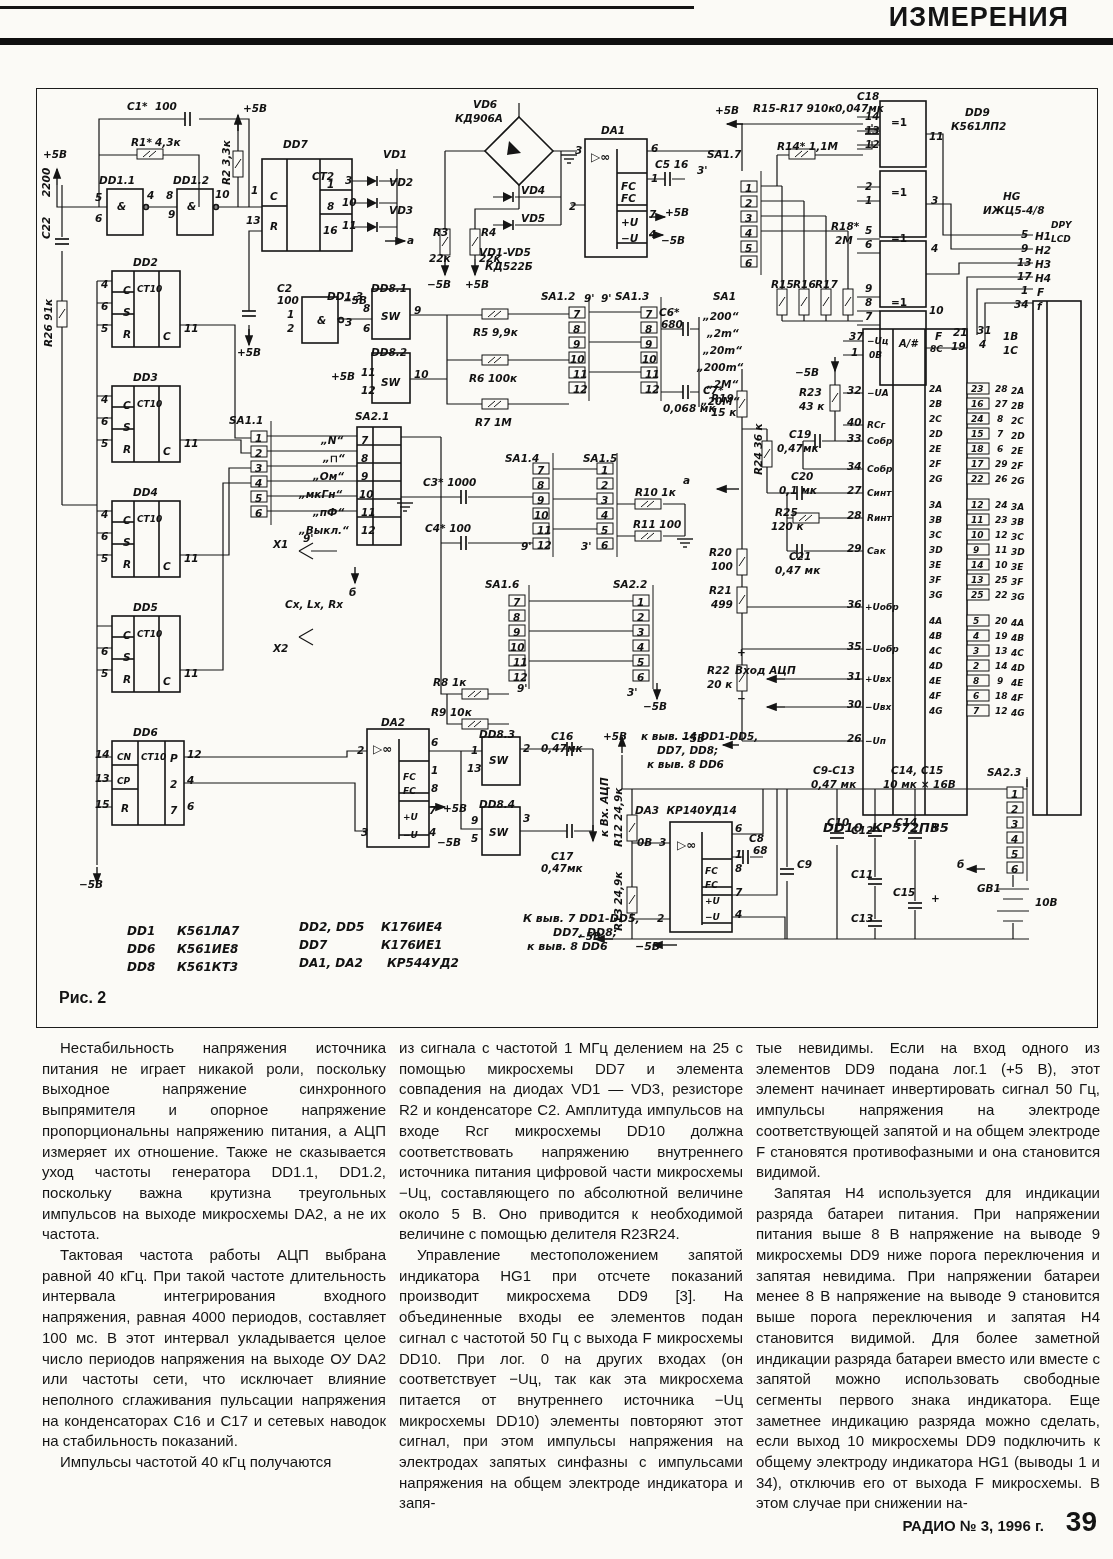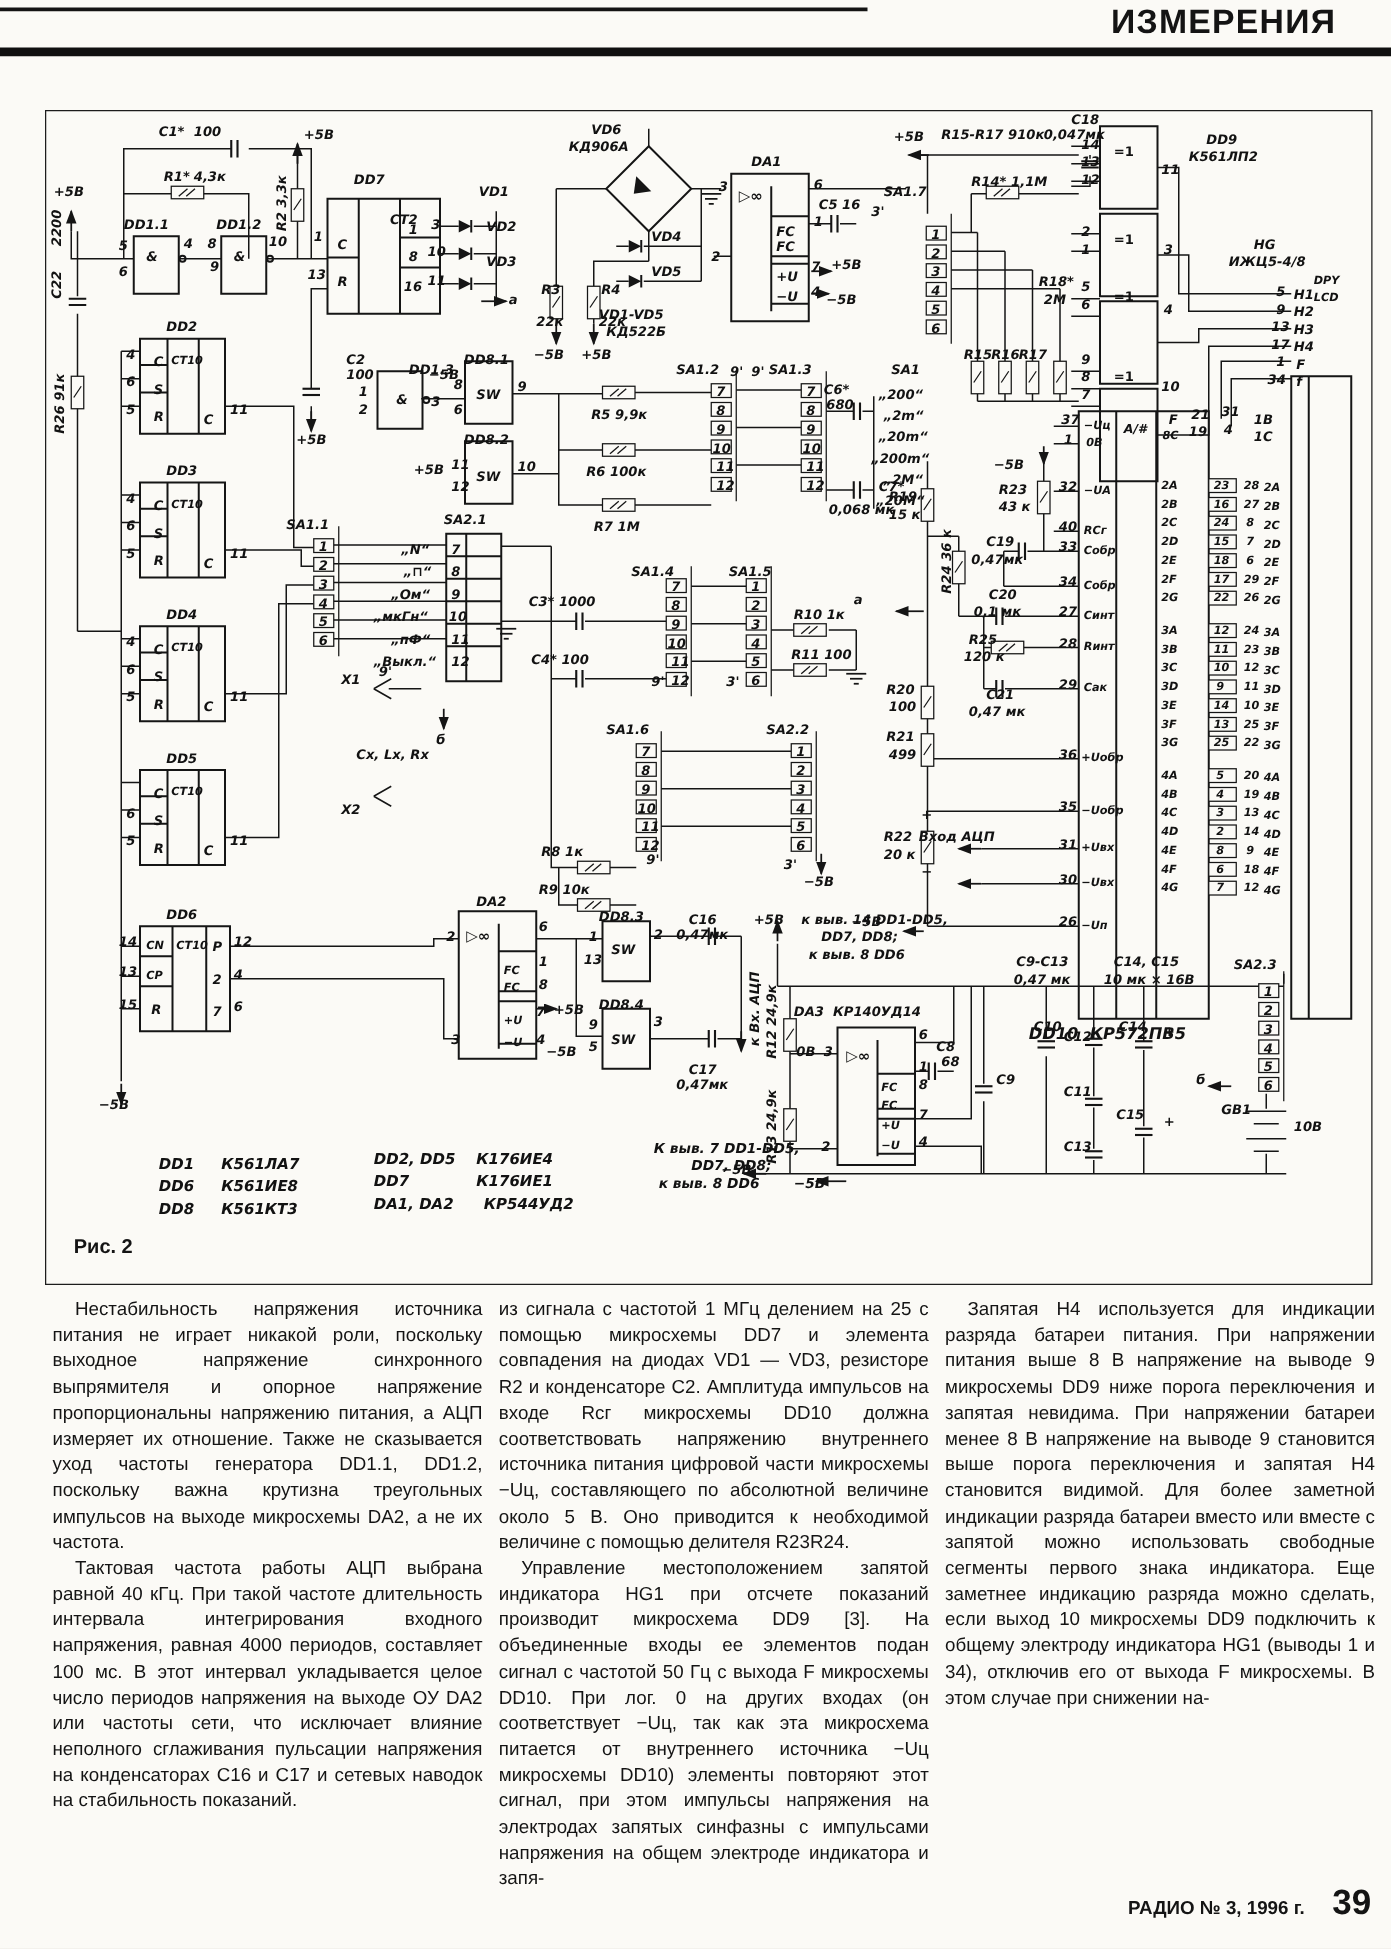--- a/index.html
+++ b/index.html
@@ -809,26 +809,28 @@
         <div class="slabel" style="left: 490px; top: 852px; font-size: 11px;">к выв. 8 DD6</div>
         <div class="slabel" style="left: 598px; top: 852px; font-size: 11px;">−5В</div>
       </div>
     <div class="figcap">Рис. 2</div>
   </div>
 
   <div class="article">
     <div class="col">
         <p class="para ind">Нестабильность напряжения источника питания не играет никакой роли, поскольку выходное напряжение синхронного выпрямителя и опорное напряжение пропорциональны напряжению питания, а АЦП измеряет их отношение. Также не сказывается уход частоты генератора DD1.1, DD1.2, поскольку важна крутизна треугольных импульсов на выходе микросхемы DA2, а не их частота.</p>
         <p class="para ind">Тактовая частота работы АЦП выбрана равной 40 кГц. При такой частоте длительность интервала интегрирования входного напряжения, равная 4000 периодов, составляет 100 мс. В этот интервал укладывается целое число периодов напряжения на выходе ОУ DA2 или частоты сети, что исключает влияние неполного сглаживания пульсации напряжения на конденсаторах С16 и С17 и сетевых наводок на стабильность показаний.</p>
+        <p class="para ind">Импульсы частотой 40 кГц получаются</p>
       </div>
     <div class="col">
         <p class="para">из сигнала с частотой 1 МГц делением на 25 с помощью микросхемы DD7 и элемента совпадения на диодах VD1 — VD3, резисторе R2 и конденсаторе C2. Амплитуда импульсов на входе Rсг микросхемы DD10 должна соответствовать напряжению внутреннего источника питания цифровой части микросхемы −Uц, составляющего по абсолютной величине около 5 В. Оно приводится к необходимой величине с помощью делителя R23R24.</p>
         <p class="para ind">Управление местоположением запятой индикатора HG1 при отсчете показаний производит микросхема DD9 [3]. На объединенные входы ее элементов подан сигнал с частотой 50 Гц с выхода F микросхемы DD10. При лог. 0 на других входах (он соответствует −Uц, так как эта микросхема питается от внутреннего источника −Uц микросхемы DD10) элементы повторяют этот сигнал, при этом импульсы напряжения на электродах запятых синфазны с импульсами напряжения на общем электроде индикатора и запя-</p>
       </div>
     <div class="col">
+        <p class="para">тые невидимы. Если на вход одного из элементов DD9 подана лог.1 (+5 В), этот элемент начинает инвертировать сигнал 50 Гц, импульсы напряжения на электроде соответствующей запятой и на общем электроде F становятся противофазными и она становится видимой.</p>
         <p class="para ind">Запятая Н4 используется для индикации разряда батареи питания. При напряжении питания выше 8 В напряжение на выводе 9 микросхемы DD9 ниже порога переключения и запятая невидима. При напряжении батареи менее 8 В напряжение на выводе 9 становится выше порога переключения и запятая Н4 становится видимой. Для более заметной индикации разряда батареи вместо или вместе с запятой можно использовать свободные сегменты первого знака индикатора. Еще заметнее индикацию разряда можно сделать, если выход 10 микросхемы DD9 подключить к общему электроду индикатора HG1 (выводы 1 и 34), отключив его от выхода F микросхемы. В этом случае при снижении на-</p>
       </div>
   </div>
 
   <div class="footer">
     <span class="journal">РАДИО № 3, 1996 г.</span>
     <span class="pageno">39</span>
   </div>
 </div>
 

